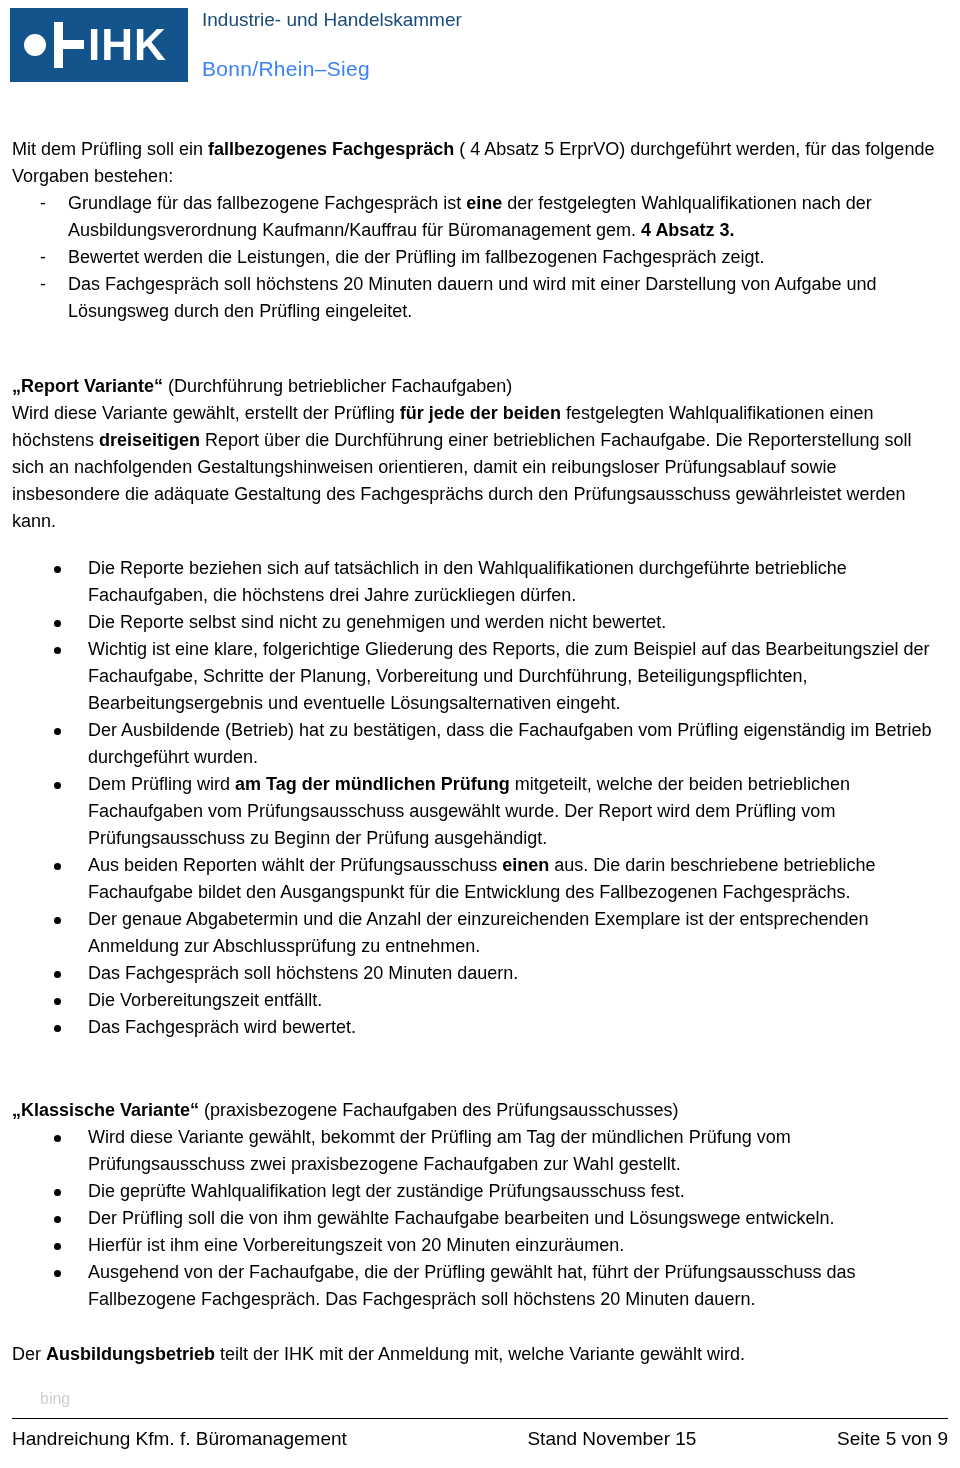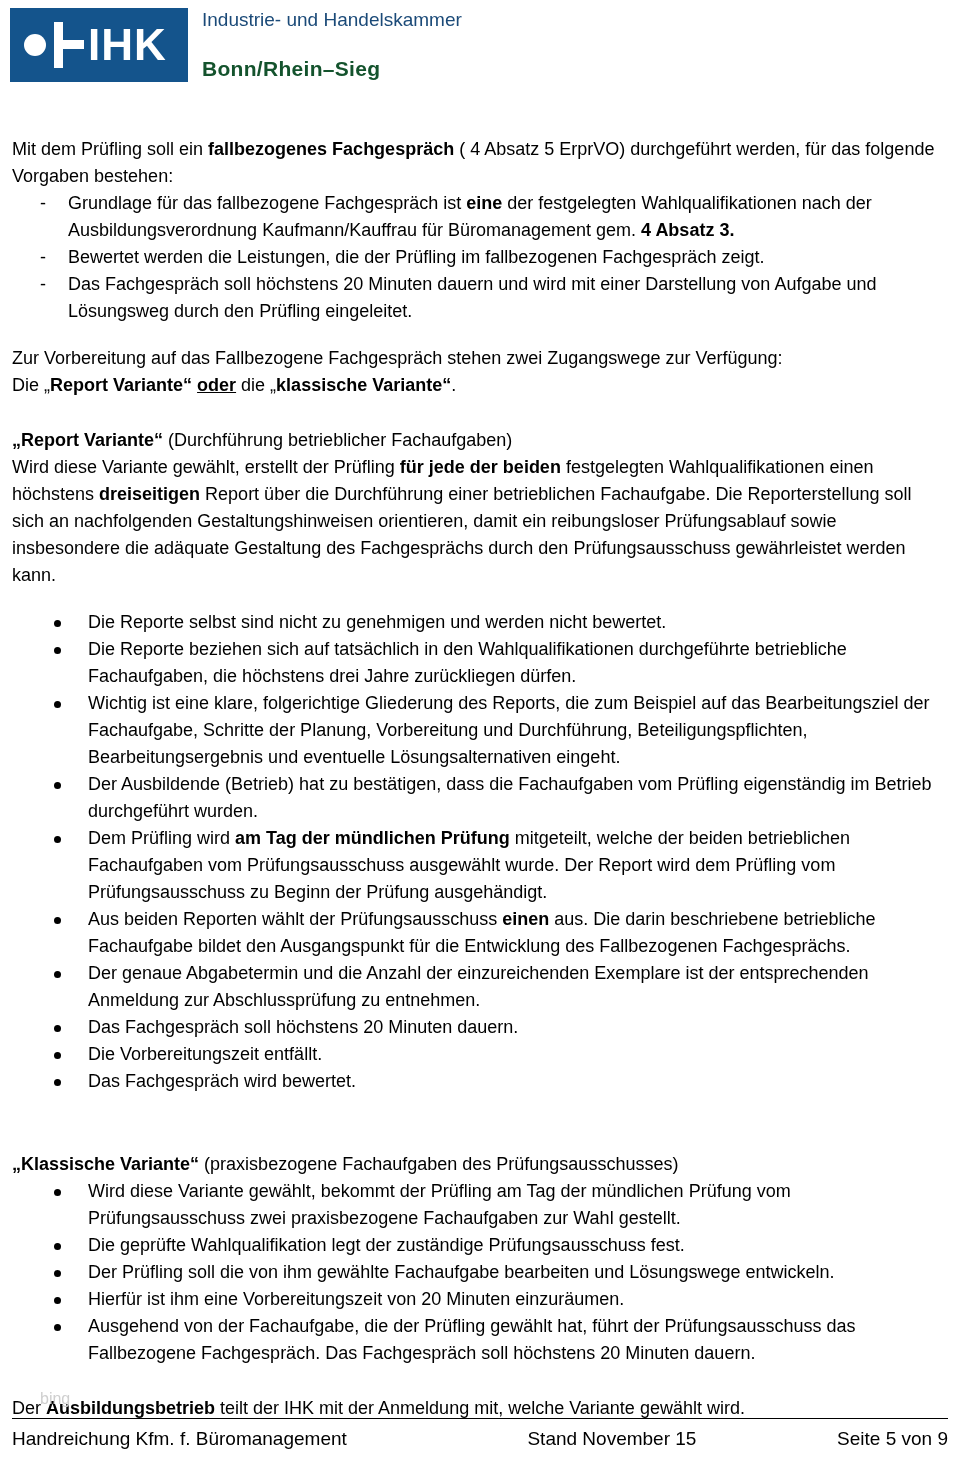--- a/index.html
+++ b/index.html
@@ -85,22 +85,22 @@
     justify-content: space-between;
     line-height: 1.25;
   }
   .logo-words .line1 {
     font-size: 19px;
     color: #1b4a78;
     font-weight: normal;
   }
   .logo-words .line2 {
     font-size: 21px;
-    color: #14532d;
-    font-weight: bold;
+    color: #3b82f6;
+    font-weight: normal;
     letter-spacing: 0.3px;
   }
 
   
   .content {
     position: absolute;
     top: 136px;
     left: 12px;
     width: 936px;
     font-size: 18px;
@@ -217,39 +217,35 @@
       <li>
         <span class="dash">-</span><span>Bewertet werden die Leistungen, die der Prüfling im fallbezogenen Fachgespräch zeigt.</span>
       </li>
       <li>
         <span class="dash">-</span><span>Das Fachgespräch soll höchstens 20 Minuten dauern und wird mit einer Darstellung von Aufgabe und Lösungsweg durch den Prüfling eingeleitet.</span>
       </li>
     </ul>
 
     <div class="spacer-sm"></div>
 
-    <p class="tight">
-      <span>Zur Vorbereitung auf das Fallbezogene Fachgespräch stehen zwei Zugangswege zur Verfügung:</span><br>
-      <span>Die „</span><b>Report Variante“ </b><b><u>oder</u></b><span> die „</span><b>klassische Variante“</b><span>.</span>
-    </p>
 
     <div class="spacer-md"></div>
 
     <p class="tight">
       <b>„Report Variante“</b><span> (Durchführung betrieblicher Fachaufgaben)</span>
     </p>
     <p class="tight">
       <span>Wird diese Variante gewählt, erstellt der Prüfling </span><b>für jede der beiden</b><span> festgelegten Wahlqualifikationen einen höchstens </span><b>dreiseitigen</b><span> Report über die Durchführung einer betrieblichen Fachaufgabe. Die Reporterstellung soll sich an nachfolgenden Gestaltungshinweisen orientieren, damit ein reibungsloser Prüfungsablauf sowie insbesondere die adäquate Gestaltung des Fachgesprächs durch den Prüfungsausschuss gewährleistet werden kann.</span>
     </p>
 
     <div class="spacer-sm"></div>
 
     <ul class="bullets">
+      <li><span>Die Reporte beziehen sich auf tatsächlich in den Wahlqualifikationen durchgeführte betriebliche Fachaufgaben, die höchstens drei Jahre zurückliegen dürfen.</span><b></b><span></span></li>
       <li><span>Die Reporte selbst sind nicht zu genehmigen und werden nicht bewertet.</span><b></b><span></span></li>
-      <li><span>Die Reporte beziehen sich auf tatsächlich in den Wahlqualifikationen durchgeführte betriebliche Fachaufgaben, die höchstens drei Jahre zurückliegen dürfen.</span><b></b><span></span></li>
       <li><span>Wichtig ist eine klare, folgerichtige Gliederung des Reports, die zum Beispiel auf das Bearbeitungsziel der Fachaufgabe, Schritte der Planung, Vorbereitung und Durchführung, Beteiligungspflichten, Bearbeitungsergebnis und eventuelle Lösungsalternativen eingeht.</span><b></b><span></span></li>
       <li><span>Der Ausbildende (Betrieb) hat zu bestätigen, dass die Fachaufgaben vom Prüfling eigenständig im Betrieb durchgeführt wurden.</span><b></b><span></span></li>
       <li><span>Dem Prüfling wird </span><b>am Tag der mündlichen Prüfung</b><span> mitgeteilt, welche der beiden betrieblichen Fachaufgaben vom Prüfungsausschuss ausgewählt wurde. Der Report wird dem Prüfling vom Prüfungsausschuss zu Beginn der Prüfung ausgehändigt.</span></li>
       <li><span>Aus beiden Reporten wählt der Prüfungsausschuss </span><b>einen</b><span> aus. Die darin beschriebene betriebliche Fachaufgabe bildet den Ausgangspunkt für die Entwicklung des Fallbezogenen Fachgesprächs.</span></li>
       <li><span>Der genaue Abgabetermin und die Anzahl der einzureichenden Exemplare ist der entsprechenden Anmeldung zur Abschlussprüfung zu entnehmen.</span></li>
       <li><span>Das Fachgespräch soll höchstens 20 Minuten dauern.</span></li>
       <li><span>Die Vorbereitungszeit entfällt.</span></li>
       <li><span>Das Fachgespräch wird bewertet.</span></li>
     </ul>
 

